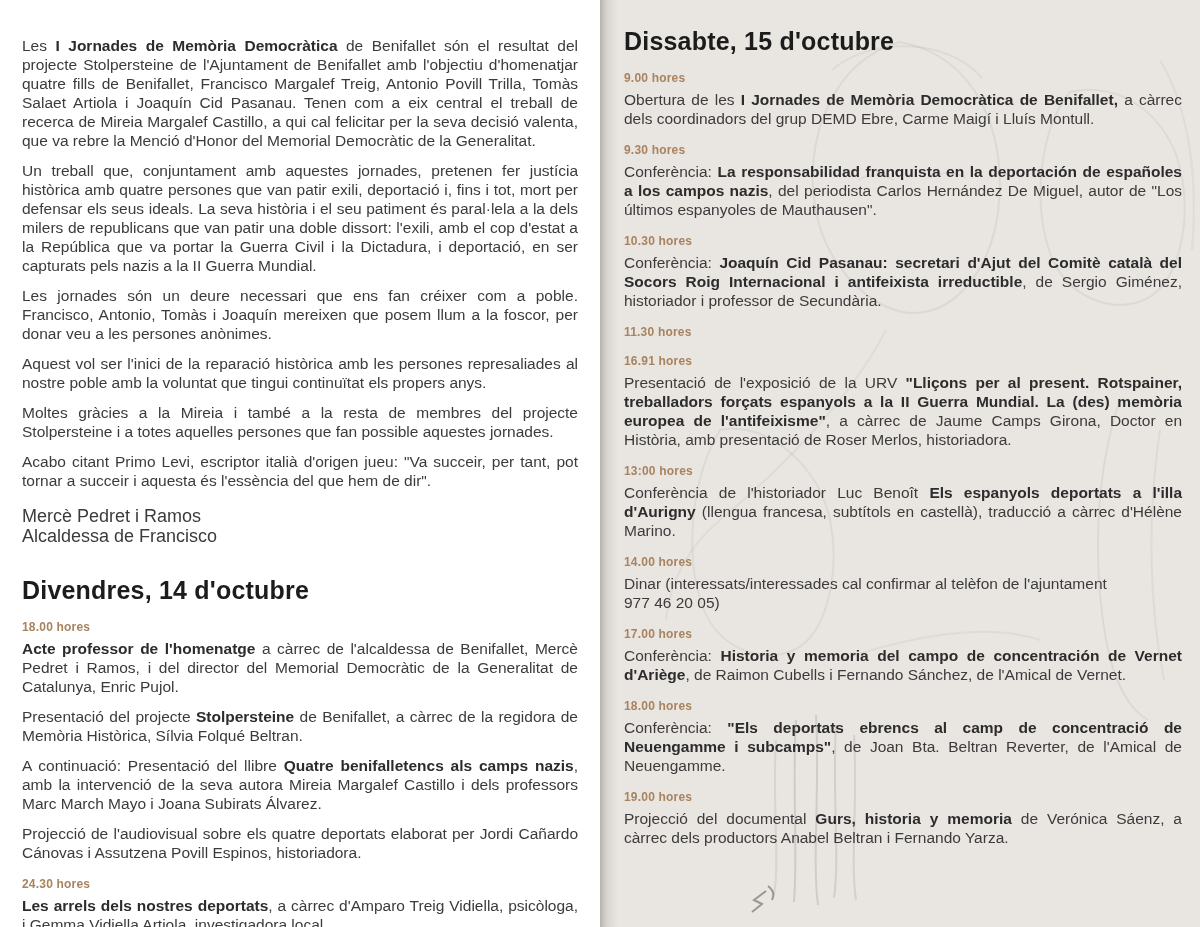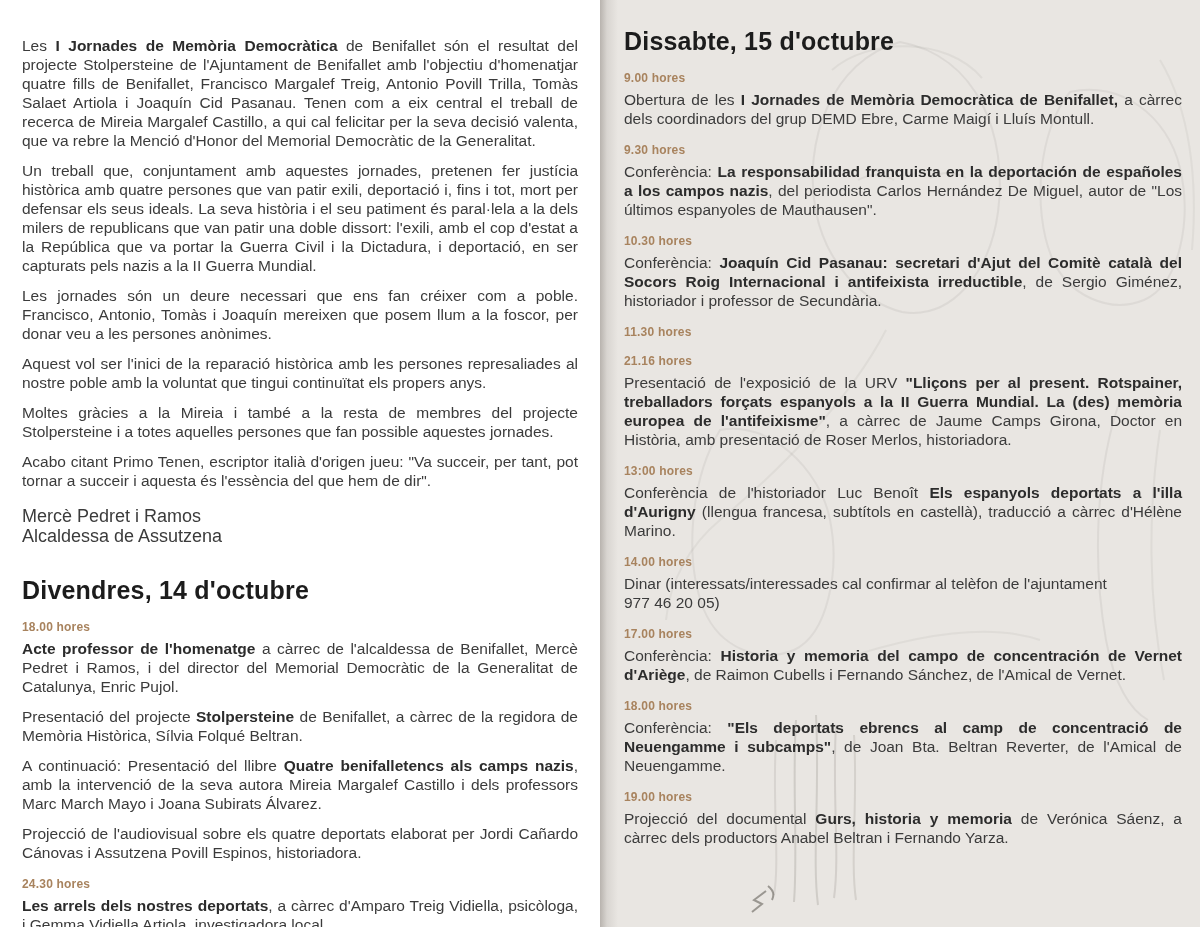--- a/index.html
+++ b/index.html
@@ -43,25 +43,25 @@
 <div class="page">
 
   <div class="col left-page">
     <div class="content">
       <div id="intro-section">
           <p class="para"><span>Les </span><b>I Jornades de Memòria Democràtica</b><span> de Benifallet són el resultat del projecte Stolpersteine de l'Ajuntament de Benifallet amb l'objectiu d'homenatjar quatre fills de Benifallet, Francisco Margalef Treig, Antonio Povill Trilla, Tomàs Salaet Artiola i Joaquín Cid Pasanau. Tenen com a eix central el treball de recerca de Mireia Margalef Castillo, a qui cal felicitar per la seva decisió valenta, que va rebre la Menció d'Honor del Memorial Democràtic de la Generalitat.</span></p>
           <p class="para"><span>Un treball que, conjuntament amb aquestes jornades, pretenen fer justícia històrica amb quatre persones que van patir exili, deportació i, fins i tot, mort per defensar els seus ideals. La seva història i el seu patiment és paral·lela a la dels milers de republicans que van patir una doble dissort: l'exili, amb el cop d'estat a la República que va portar la Guerra Civil i la Dictadura, i deportació, en ser capturats pels nazis a la II Guerra Mundial.</span></p>
           <p class="para"><span>Les jornades són un deure necessari que ens fan créixer com a poble. Francisco, Antonio, Tomàs i Joaquín mereixen que posem llum a la foscor, per donar veu a les persones anònimes.</span></p>
           <p class="para"><span>Aquest vol ser l'inici de la reparació històrica amb les persones represaliades al nostre poble amb la voluntat que tingui continuïtat els propers anys.</span></p>
           <p class="para"><span>Moltes gràcies a la Mireia i també a la resta de membres del projecte Stolpersteine i a totes aquelles persones que fan possible aquestes jornades.</span></p>
-          <p class="para"><span>Acabo citant Primo Tenen, escriptor italià d'origen jueu: "Va succeir, per tant, pot tornar a succeir i aquesta és l'essència del que hem de dir".</span></p>
+          <p class="para"><span>Acabo citant Primo Levi, escriptor italià d'origen jueu: "Va succeir, per tant, pot tornar a succeir i aquesta és l'essència del que hem de dir".</span></p>
         </div>
       <div class="signature">
         <div>Mercè Pedret i Ramos</div>
-        <div>Alcaldessa de Assutzena</div>
+        <div>Alcaldessa de Francisco</div>
       </div>
       <h1 class="day-heading">Divendres, 14 d'octubre</h1>
       <div id="friday-events">
           <div class="time-heading">18.00 hores</div>
           <p class="para"><b>Acte professor de l'homenatge</b><span> a càrrec de l'alcaldessa de Benifallet, Mercè Pedret i Ramos, i del director del Memorial Democràtic de la Generalitat de Catalunya, Enric Pujol.</span></p>
           <p class="para"><span>Presentació del projecte </span><b>Stolpersteine</b><span> de Benifallet, a càrrec de la regidora de Memòria Històrica, Sílvia Folqué Beltran.</span></p>
           <p class="para"><span>A continuació: Presentació del llibre </span><b>Quatre benifalletencs als camps nazis</b><span>, amb la intervenció de la seva autora Mireia Margalef Castillo i dels professors Marc March Mayo i Joana Subirats Álvarez.</span></p>
           <p class="para"><span>Projecció de l'audiovisual sobre els quatre deportats elaborat per Jordi Cañardo Cánovas i Assutzena Povill Espinos, historiadora.</span></p>
           <div class="time-heading">24.30 hores</div>
           <p class="para"><b>Les arrels dels nostres deportats</b><span>, a càrrec d'Amparo Treig Vidiella, psicòloga, i Gemma Vidiella Artiola, investigadora local.</span></p>
@@ -93,21 +93,21 @@
     <div class="content">
       <h1 class="day-heading">Dissabte, 15 d'octubre</h1>
       <div id="saturday-events">
           <div class="time-heading">9.00 hores</div>
           <p class="para"><span>Obertura de les </span><b>I Jornades de Memòria Democràtica de Benifallet,</b><span> a càrrec dels coordinadors del grup DEMD Ebre, Carme Maigí i Lluís Montull.</span></p>
           <div class="time-heading">9.30 hores</div>
           <p class="para"><span>Conferència: </span><b>La responsabilidad franquista en la deportación de españoles a los campos nazis</b><span>, del periodista Carlos Hernández De Miguel, autor de "Los últimos espanyoles de Mauthausen".</span></p>
           <div class="time-heading">10.30 hores</div>
           <p class="para"><span>Conferència: </span><b>Joaquín Cid Pasanau: secretari d'Ajut del Comitè català del Socors Roig Internacional i antifeixista irreductible</b><span>, de Sergio Giménez, historiador i professor de Secundària.</span></p>
           <div class="time-heading">11.30 hores</div>
-          <div class="time-heading">21.16 hores</div>
+          <div class="time-heading">16.91 hores</div>
           <p class="para"><span>Presentació de l'exposició de la URV </span><b>"Lliçons per al present. Rotspainer, treballadors forçats espanyols a la II Guerra Mundial. La (des) memòria europea de l'antifeixisme"</b><span>, a càrrec de Jaume Camps Girona, Doctor en Història,  amb presentació de Roser Merlos, historiadora.</span></p>
           <div class="time-heading">13:00 hores</div>
           <p class="para"><span>Conferència de l'historiador Luc Benoît </span><b>Els espanyols deportats a l'illa d'Aurigny</b><span> (llengua francesa, subtítols en castellà), traducció a càrrec d'Hélène Marino.</span></p>
           <div class="time-heading">14.00 hores</div>
           <p class="para"><span>Dinar (interessats/interessades cal confirmar al telèfon de l'ajuntament</span><br><span>977 46 20 05)</span></p>
           <div class="time-heading">17.00 hores</div>
           <p class="para"><span>Conferència: </span><b>Historia y memoria del campo de concentración de Vernet d'Ariège</b><span>, de Raimon Cubells i Fernando Sánchez, de l'Amical de Vernet.</span></p>
           <div class="time-heading">18.00 hores</div>
           <p class="para"><span>Conferència: </span><b>"Els deportats ebrencs al camp de concentració de Neuengamme i subcamps"</b><span>, de Joan Bta. Beltran Reverter, de l'Amical de Neuengamme.</span></p>
           <div class="time-heading">19.00 hores</div>

